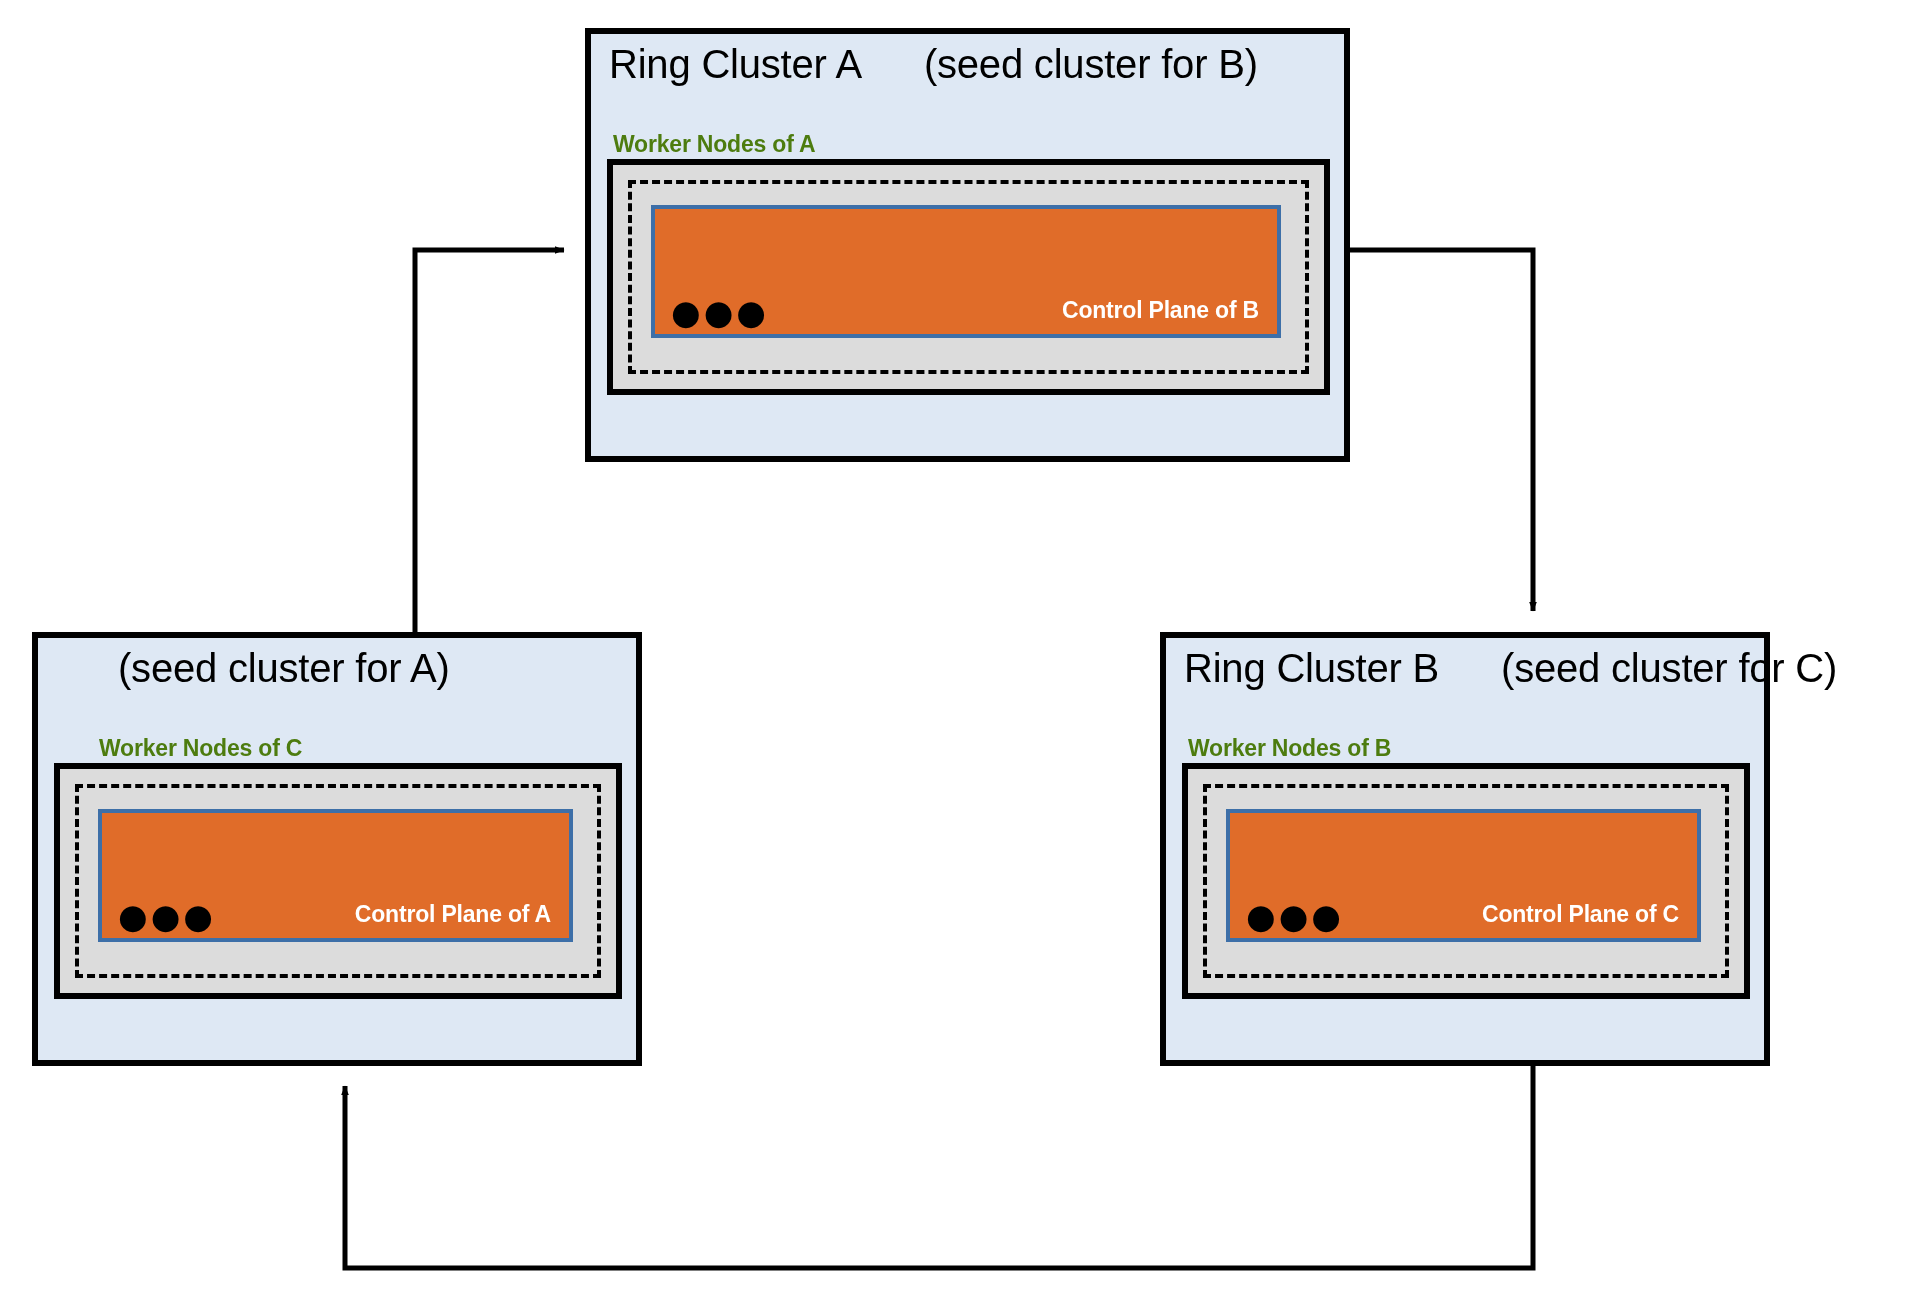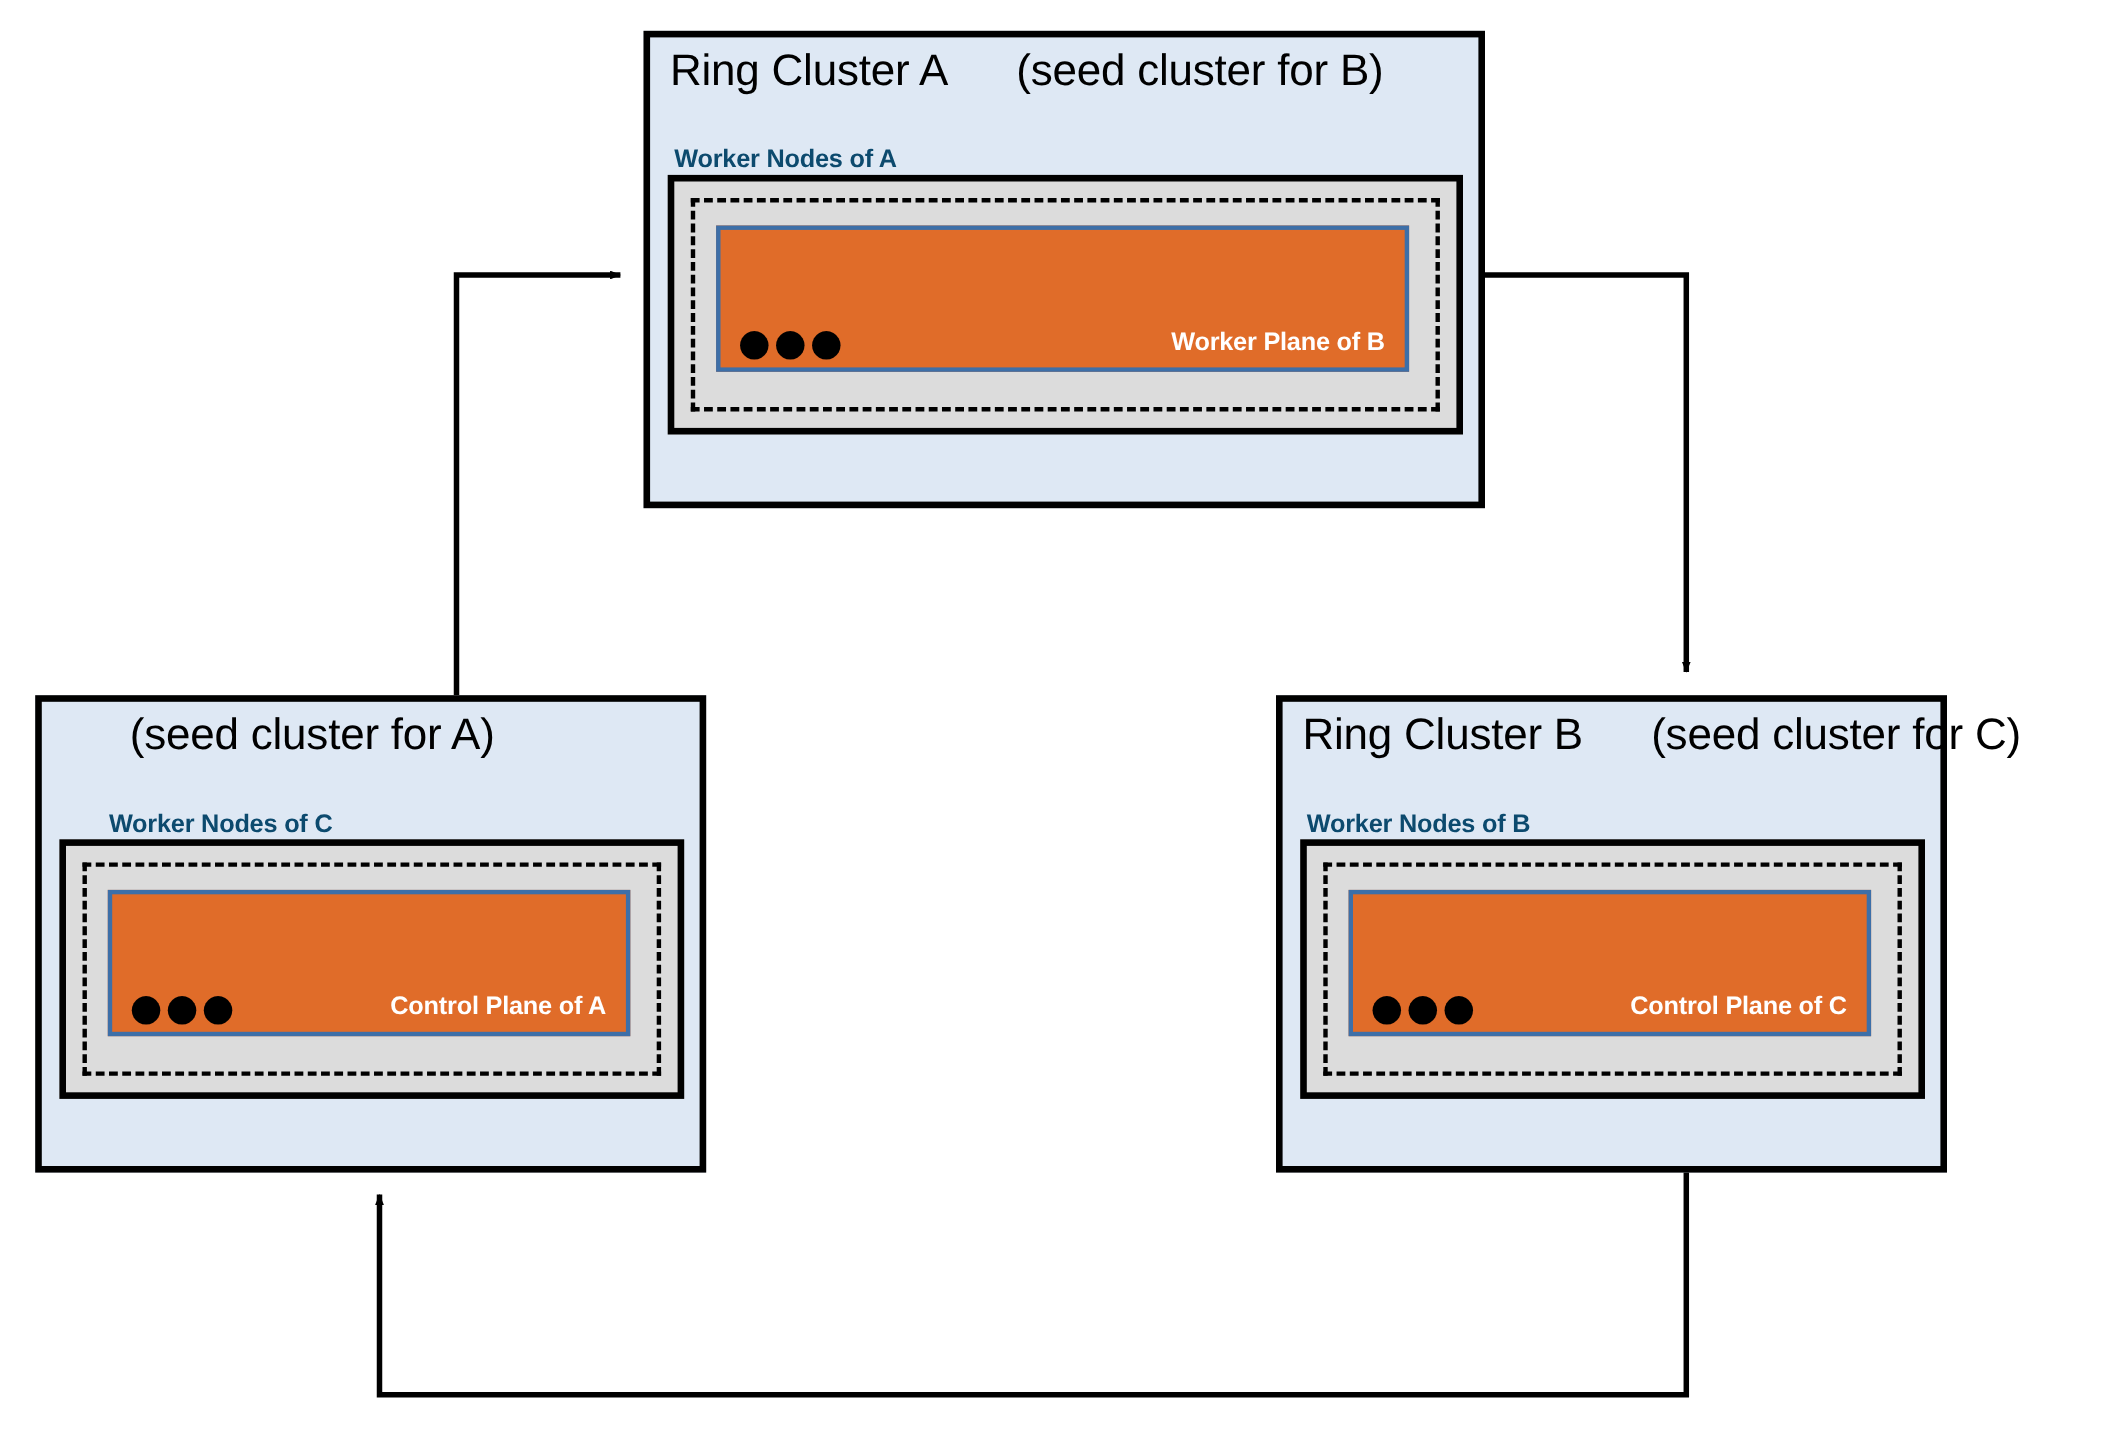--- a/index.html
+++ b/index.html
@@ -38,21 +38,21 @@
     letter-spacing: -0.2px;
   }
   .cluster-title .seed {
     margin-left: 62px;
   }
   .worker-label {
     position: absolute;
     left: 22px;
     font-size: 23px;
     font-weight: bold;
-    color: #0c4a6e;
+    color: #4d7c0f;
     white-space: nowrap;
     letter-spacing: -0.2px;
   }
 
   
   .worker-box {
     position: absolute;
     background: #dcdcdc;
     border: 6px solid #000000;
     box-sizing: border-box;
@@ -131,21 +131,21 @@
     <div class="cluster-title">
       <span>Ring Cluster A</span>
       <span class="seed">(seed cluster for B)</span>
     </div>
     <div class="worker-label" style="top:97px;">Worker Nodes of A</div>
 
     <div class="worker-box" style="left:16px; top:125px; width:723px; height:236px;">
       <div class="dashed-box" style="left:15px; top:15px; right:15px; bottom:15px;"></div>
       <div class="control-plane" style="left:38px; top:40px; width:630px; height:133px;">
         <div class="cp-dots">●●●</div>
-        <div class="cp-label">Worker Plane of B</div>
+        <div class="cp-label">Control Plane of B</div>
       </div>
     </div>
   </div>
 
   <div class="cluster" style="left:32px; top:632px; width:610px; height:434px;">
     <div class="cluster-title">
       <span class="seed">(seed cluster for A)</span>
     </div>
     <div class="worker-label" style="top:97px;margin-left:39px;">Worker Nodes of C</div>
 

